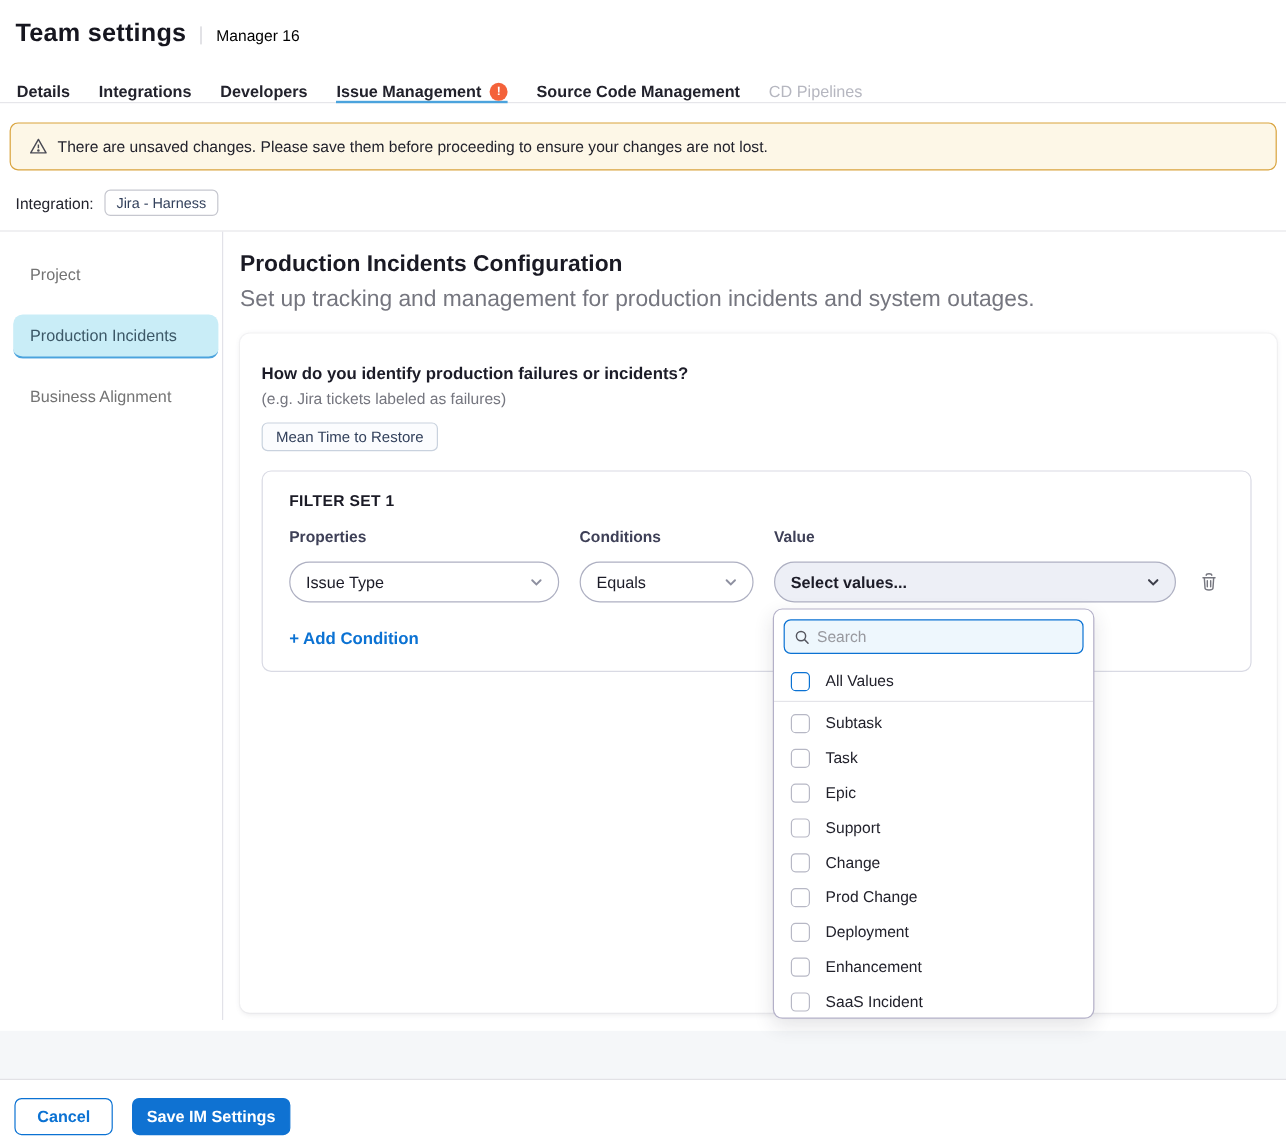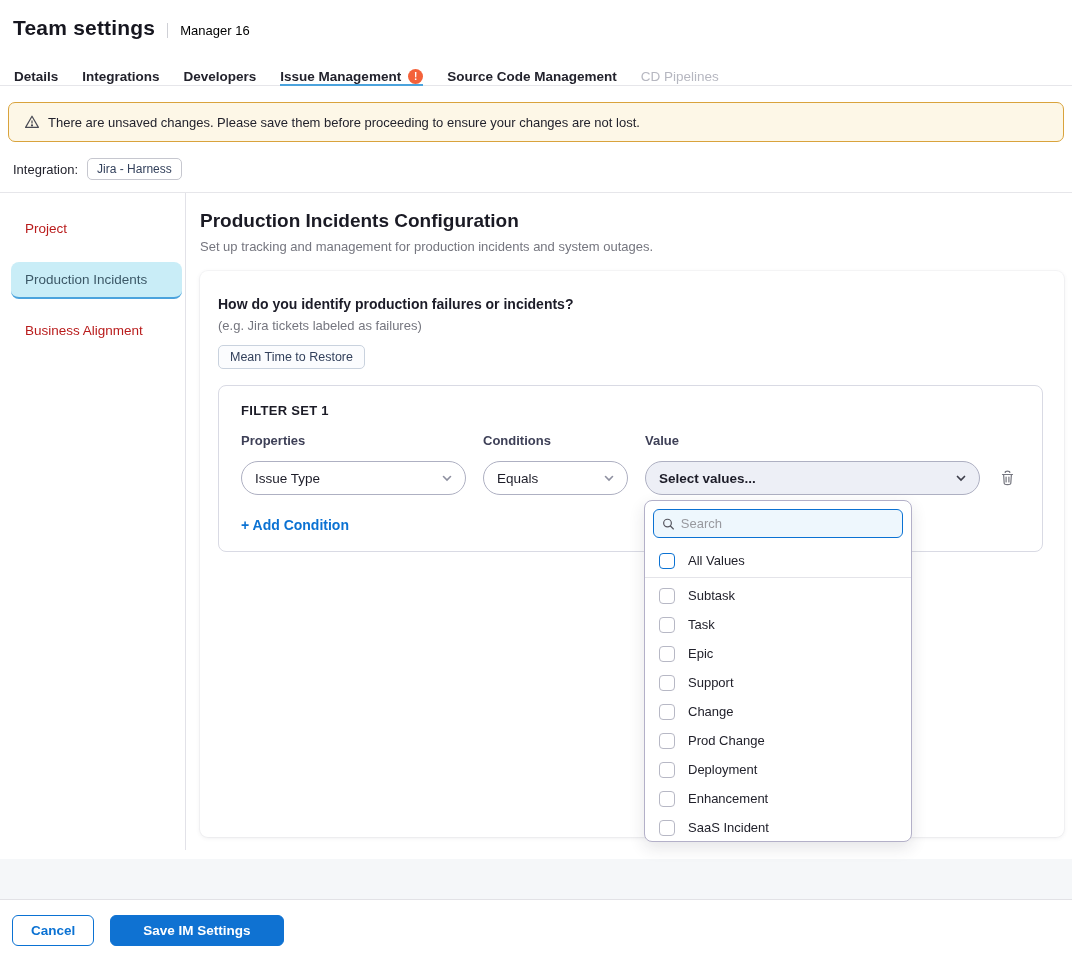--- a/index.html
+++ b/index.html
@@ -25,26 +25,26 @@
 
   
   .integration-row { display:flex; align-items:center; margin:13px 14px 0 13px; gap:9px; }
   .integration-label { font-size:13px; color:#23232d; }
   .chip { font-size:12px; color:#33415c; border:1px solid #c6c7cf; border-radius:5px; padding:3px 9px; background:#fff; cursor:pointer; }
   .top-divider { border:none; border-top:1px solid #e6e6ea; margin-top:12px; }
 
   
   .body-flex { display:flex; height:657px; }
   .sidebar { width:186px; flex:0 0 186px; border-right:1px solid #e2e2e8; padding-top:16px; }
-  .side-item { font-size:13.5px; color:#b91c1c; padding:10px 14px; margin:2px 3px 14px 11px; cursor:pointer; border-radius:8px; border-bottom:2px solid transparent; }
+  .side-item { font-size:13.5px; color:#737373; padding:10px 14px; margin:2px 3px 14px 11px; cursor:pointer; border-radius:8px; border-bottom:2px solid transparent; }
   .side-item.active { background:#c9edf7; color:#3c5867; border-bottom-color:#4ba3dd; border-bottom-left-radius:8px; border-bottom-right-radius:8px; }
 
   .content { flex:1; padding:17px 8px 0 14px; }
   .content h2 { font-size:19px; font-weight:bold; color:#1a1a24; }
-  .content-sub { font-size:13px; color:#75767f; margin-top:7px; }
+  .content-sub { font-size:19px; color:#75767f; margin-top:7px; }
 
   .card { margin-top:17px; background:#fff; border-radius:8px; box-shadow:0 0 0 1px rgba(40,41,61,.03), 0 1px 4px rgba(96,97,112,.12); padding:25px 21px 24px 18px; min-height:566px; }
   .question { font-size:14px; font-weight:bold; color:#1c1c28; }
   .hint { font-size:13px; color:#75767f; margin-top:6px; }
   .metric-chip { display:inline-block; margin-top:12px; font-size:12.5px; color:#33415c; border:1px solid #c9d2de; background:#fbfcfe; border-radius:5px; padding:4px 11px; cursor:pointer; }
 
   
   .filter-card { margin-top:16px; border:1px solid #d9dae4; border-radius:8px; padding:17px 20px 17px 22px; }
   .filter-title { font-size:13px; font-weight:bold; color:#1b1b26; letter-spacing:.3px; }
   .filter-grid { display:grid; grid-template-columns:225px 145px 335px 24px; column-gap:17px; align-items:center; margin-top:15px; }
@@ -64,21 +64,21 @@
   .opt-row { display:flex; align-items:center; gap:13px; height:29px; padding:0 14px; font-size:13px; color:#22222c; cursor:pointer; font-weight:400; }
   .cbx { width:16px; height:16px; border:1.5px solid #b7b8c5; border-radius:4px; background:#fff; flex:0 0 auto; }
   .cbx.accent { border-color:#0b72d3; }
   .opt-divider { border:none; border-top:1px solid #e4e4e9; margin:2px 0 3px 0; }
 
   
   .footer-strip { height:41px; background:#f5f7f9; border-bottom:1px solid #e2e2e6; margin-top:9px; }
   .actions { display:flex; gap:16px; padding:15px 12px; }
   .btn { font-family:"Liberation Sans", sans-serif; font-size:13.5px; font-weight:bold; border-radius:6px; padding:7px 18px; cursor:pointer; }
   .btn-secondary { background:#fff; color:#0b72d3; border:1.5px solid #0b72d3; }
-  .btn-primary { background:#0f72d2; color:#fff; border:1.5px solid #0f72d2; padding:7px 32px; }
+  .btn-primary { background:#0f72d2; color:#fff; border:1.5px solid #0f72d2; padding:7px 11px; }
 </style>
 </head>
 <body>
 
 <div class="app-header">
   <span class="app-title">Team settings</span>
   <span class="app-sub">Manager 16</span>
 </div>
 
 <div class="tabs">

